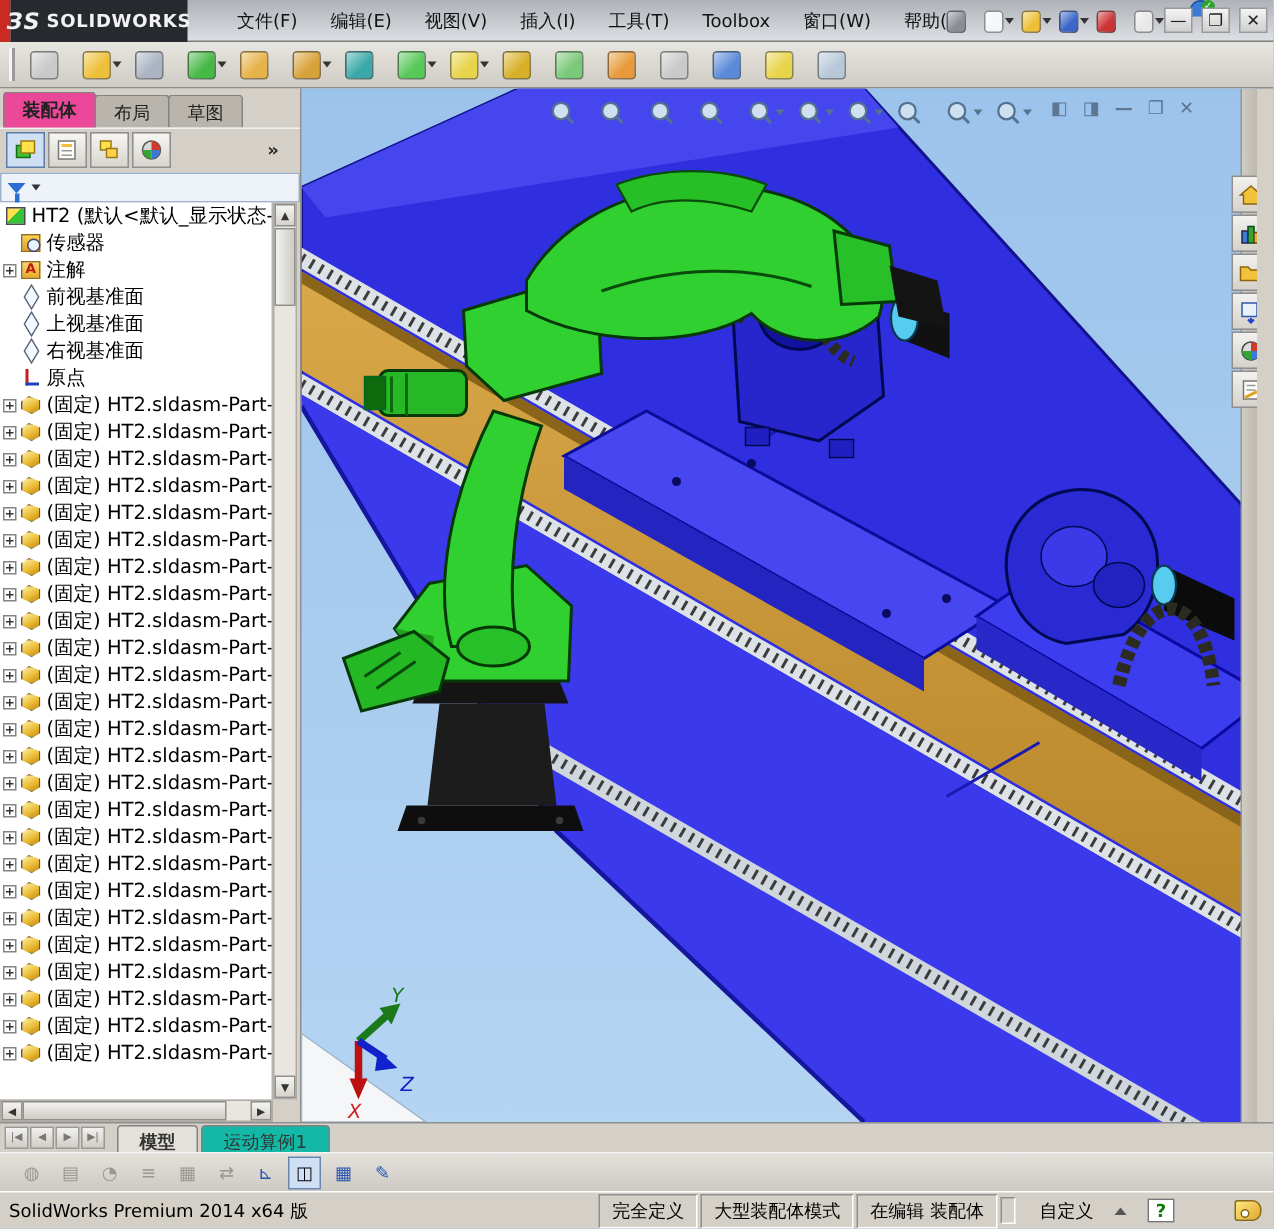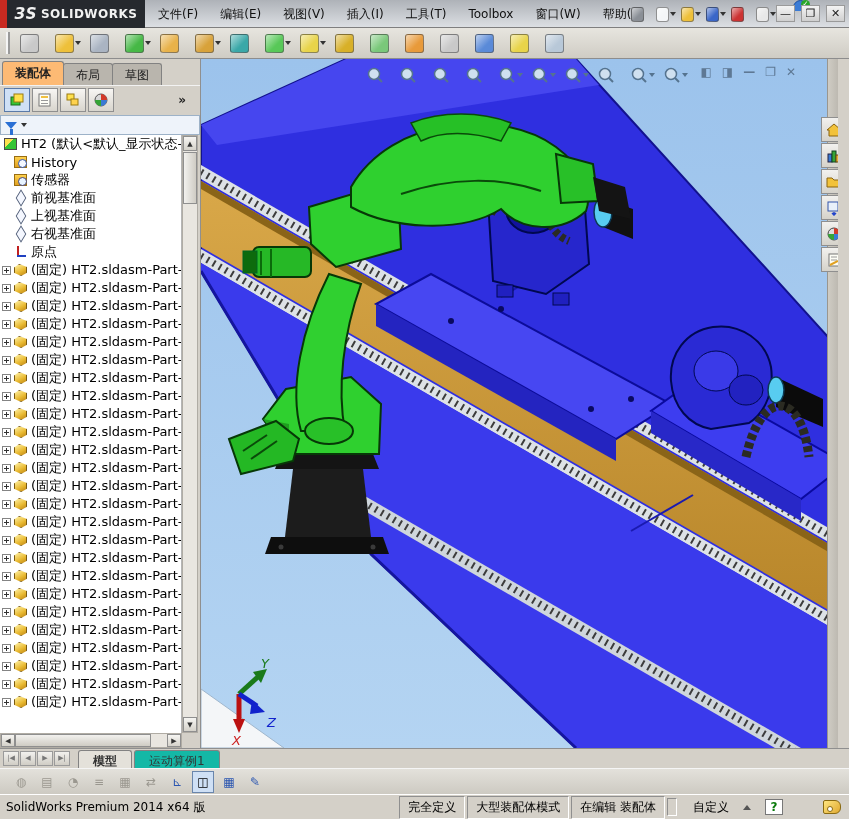--- a/index.html
+++ b/index.html
@@ -3,21 +3,21 @@
 <meta charset="utf-8">
 <style>
   * { margin:0; padding:0; box-sizing:border-box; }
   html,body { width:849px; height:819px; overflow:hidden; }
   body { font-family:"DejaVu Sans", sans-serif; font-size:12px; background:#d4d0c8; position:relative; }
 
   
   .titlebar { position:absolute; left:0; top:0; width:849px; height:28px;
     background:linear-gradient(#aeb2b8,#dcdfe3); border-bottom:1px solid #7f7f7f; display:flex; align-items:center; }
   .red-accent { position:absolute; left:0; top:0; width:7px; height:28px; background:#c92a21; }
-  .logo-block { position:absolute; left:7px; top:0; width:138px; height:28px; background:#26292e;
+  .logo-block { position:absolute; left:7px; top:0; width:118px; height:28px; background:#26292e;
     color:#f2f2f2; display:flex; align-items:center; justify-content:center; font-weight:bold; letter-spacing:.5px; }
   .logo-block .ds { font-style:italic; font-size:15px; margin-right:4px; }
   .logo-block .sw { font-size:12px; }
   .menus { position:absolute; left:148px; top:0; height:28px; display:flex; align-items:center; gap:2px; }
   .menu-item { padding:4px 10px; color:#111; cursor:default;text-align:right; }
   .qat { position:absolute; left:630px; top:2px; height:24px; display:flex; align-items:center; gap:3px; }
   .qat .btn { width:22px; height:22px; display:flex; align-items:center; justify-content:center; border:1px solid transparent; }
   .caret-sm { width:0; height:0; border-left:3px solid transparent; border-right:3px solid transparent; border-top:4px solid #333; margin-left:1px; }
   .winbtns { position:absolute; right:4px; top:5px; display:flex; gap:6px; }
   .winbtn { width:19px; height:17px; display:flex; align-items:center; justify-content:center;
@@ -32,21 +32,21 @@
   .grip { width:4px; height:22px; border-left:2px solid #f5f5f5; border-right:2px solid #9a9a9a; margin-right:4px; }
   .tb-btn { height:26px; display:flex; align-items:center; padding:0 2px; border:1px solid transparent; }
   .chip { width:19px; height:19px; border-radius:3px; border:1px solid rgba(60,60,60,.55);
     background:linear-gradient(135deg,#fff 0%,#bbb 100%); }
 
   
   .left-panel { position:absolute; left:0; top:59px; width:200px; height:689px; background:#d4d0c8; }
   .panel-tabs { position:absolute; left:0; top:2px; width:200px; height:24px; display:flex; align-items:flex-end; padding-left:2px; }
   .ptab { height:22px; padding:3px 12px 0; border:1px solid #828282; border-bottom:none; background:#b9b5ad;
     border-radius:3px 3px 0 0; margin-right:-1px; color:#222; }
-  .ptab.active { background:#fdba74; height:24px; z-index:2; font-weight:bold; }
+  .ptab.active { background:#ec4899; height:24px; z-index:2; font-weight:bold; }
   .panel-toolbar { position:absolute; left:0; top:26px; width:200px; height:28px; background:#d4d0c8;
     border-top:1px solid #f2f2f2; display:flex; align-items:center; padding-left:4px; gap:2px; }
   .pt-btn { width:26px; height:24px; border:1px solid #8f8f8f; background:linear-gradient(#f7f6f3,#d8d5cd);
     display:flex; align-items:center; justify-content:center; }
   .pt-btn.active { background:#cfe0f5; border-color:#5a7aa8; }
   .chev { margin-left:auto; margin-right:14px; color:#222; font-weight:bold; }
   .filter-row { position:absolute; left:0; top:56px; width:200px; height:20px; background:#eef3fa;
     border:1px solid #9db2c8; display:flex; align-items:center; padding-left:4px; gap:3px; }
   .funnel { width:0; height:0; border-left:6px solid transparent; border-right:6px solid transparent; border-top:7px solid #2a6fd4; position:relative; }
   .funnel::after { content:""; position:absolute; left:-1.5px; top:0px; width:3px; height:7px; background:#2a6fd4; }
@@ -308,32 +308,32 @@
   </div>
 
   <div class="tree">
     <div class="trow">
       <span class="tspace" style="width:4px"></span>
       <span class="ticon ti-root"></span>
       <span class="tlabel">HT2 (默认&lt;默认_显示状态-1</span>
     </div>
     <div>
 
-        <div class="trow">
-          <span class="texp hidden" style="visibility: hidden;"></span>
-          <span class="ticon ti-history"></span>
-          <span class="tlabel">History</span>
-        </div>
 
         <div class="trow">
           <span class="texp hidden" style="visibility: hidden;"></span>
           <span class="ticon ti-sensors"></span>
           <span class="tlabel">传感器</span>
         </div>
 
+        <div class="trow">
+          <span class="texp"></span>
+          <span class="ticon ti-annotations"></span>
+          <span class="tlabel">注解</span>
+        </div>
 
         <div class="trow">
           <span class="texp hidden" style="visibility: hidden;"></span>
           <span class="ticon ti-plane"></span>
           <span class="tlabel">前视基准面</span>
         </div>
 
         <div class="trow">
           <span class="texp hidden" style="visibility: hidden;"></span>
           <span class="ticon ti-plane"></span>

